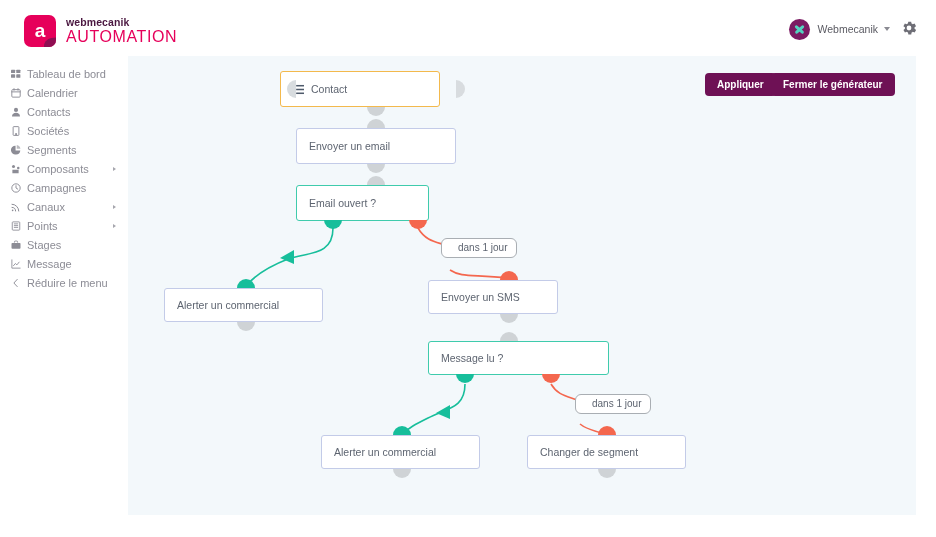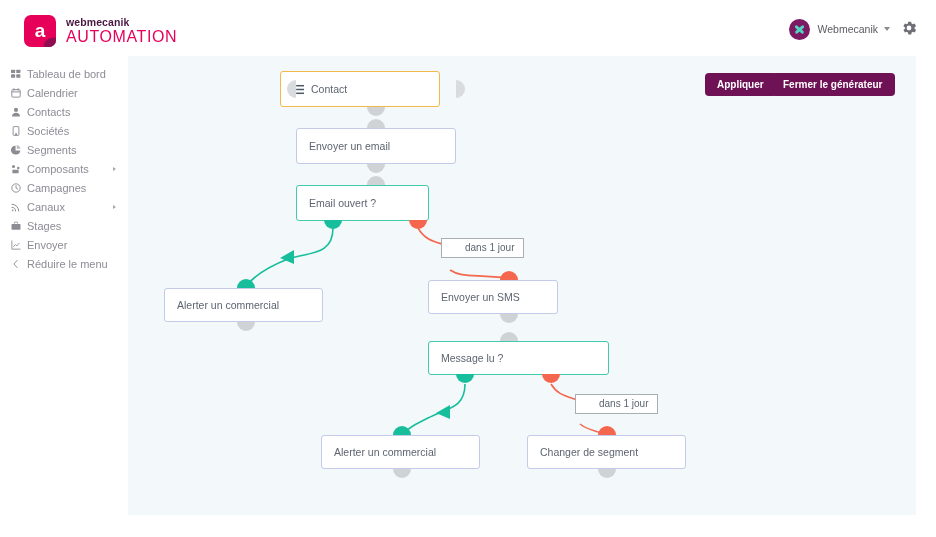--- a/index.html
+++ b/index.html
@@ -237,24 +237,24 @@
     width: 9px; height: 18px;
     background: #D8DCDF;
   }
   .ep.side.left  { border-radius: 9px 0 0 9px; }
   .ep.side.right { border-radius: 0 9px 9px 0; }
 
   .label-pill {
     position: absolute;
     background: #ffffff;
     border: 1px solid #A9AEB3;
-    border-radius: 0;
+    border-radius: 6px;
     font-size: 10px;
     color: #5D6470;
-    padding: 3px 9px 4px 23px;
+    padding: 3px 9px 4px 16px;
     z-index: 7;
     white-space: nowrap;
     cursor: pointer;
   }
 
   svg.wires {
     position: absolute;
     left: 0; top: 0;
     width: 788px; height: 459px;
     z-index: 3;
@@ -376,39 +376,49 @@
       <span class="nav-ico">
         <svg width="10" height="10" viewBox="0 0 16 16" fill="none" stroke="#8C8C95" stroke-width="1.6" stroke-linecap="round">
             <circle cx="2.6" cy="13.4" r="1.3" fill="#8C8C95" stroke="none"></circle>
             <path d="M1.6 8.6a5.8 5.8 0 015.8 5.8M1.6 3.6a10.8 10.8 0 0110.8 10.8"></path>
           </svg>
       </span>
       <span>Canaux</span>
       <span class="arrow"></span>
     </div>
 
+    <div class="nav-item">
+      <span class="nav-ico">
+        <svg width="10" height="10" viewBox="0 0 16 16" fill="none" stroke="#8C8C95" stroke-width="1.4">
+            <rect x="2" y="1.4" width="12" height="13.2" rx="1.2"></rect>
+            <path d="M4.6 4.6h6.8M4.6 7.4h6.8M4.6 10.2h6.8"></path>
+          </svg>
+      </span>
+      <span>Points</span>
+      <span class="arrow"></span>
+    </div>
 
     <div class="nav-item">
       <span class="nav-ico">
         <svg width="10" height="10" viewBox="0 0 16 16" fill="#8C8C95">
             <rect x="0.8" y="4.6" width="14.4" height="9.2" rx="1.4"></rect>
             <path d="M5.4 4.2V3a1.3 1.3 0 011.3-1.3h2.6A1.3 1.3 0 0110.6 3v1.2" fill="none" stroke="#8C8C95" stroke-width="1.4"></path>
           </svg>
       </span>
       <span>Stages</span>
     </div>
 
     <div class="nav-item">
       <span class="nav-ico">
         <svg width="10" height="10" viewBox="0 0 16 16" fill="none" stroke="#8C8C95" stroke-width="1.4" stroke-linecap="round">
             <path d="M1.4 1.4v13.2h13.2"></path>
             <path d="M4 10.6l3-3.4 2.4 2.2 3.6-4.4"></path>
           </svg>
       </span>
-      <span>Envoyer</span>
+      <span>Message</span>
     </div>
 
     <div class="nav-item">
       <span class="nav-ico">
         <svg width="10" height="10" viewBox="0 0 16 16" fill="none" stroke="#8C8C95" stroke-width="1.5" stroke-linecap="round" stroke-linejoin="round">
             <path d="M10 2.2L4.6 8l5.4 5.8"></path>
           </svg>
       </span>
       <span>Réduire le menu</span>
     </div>

